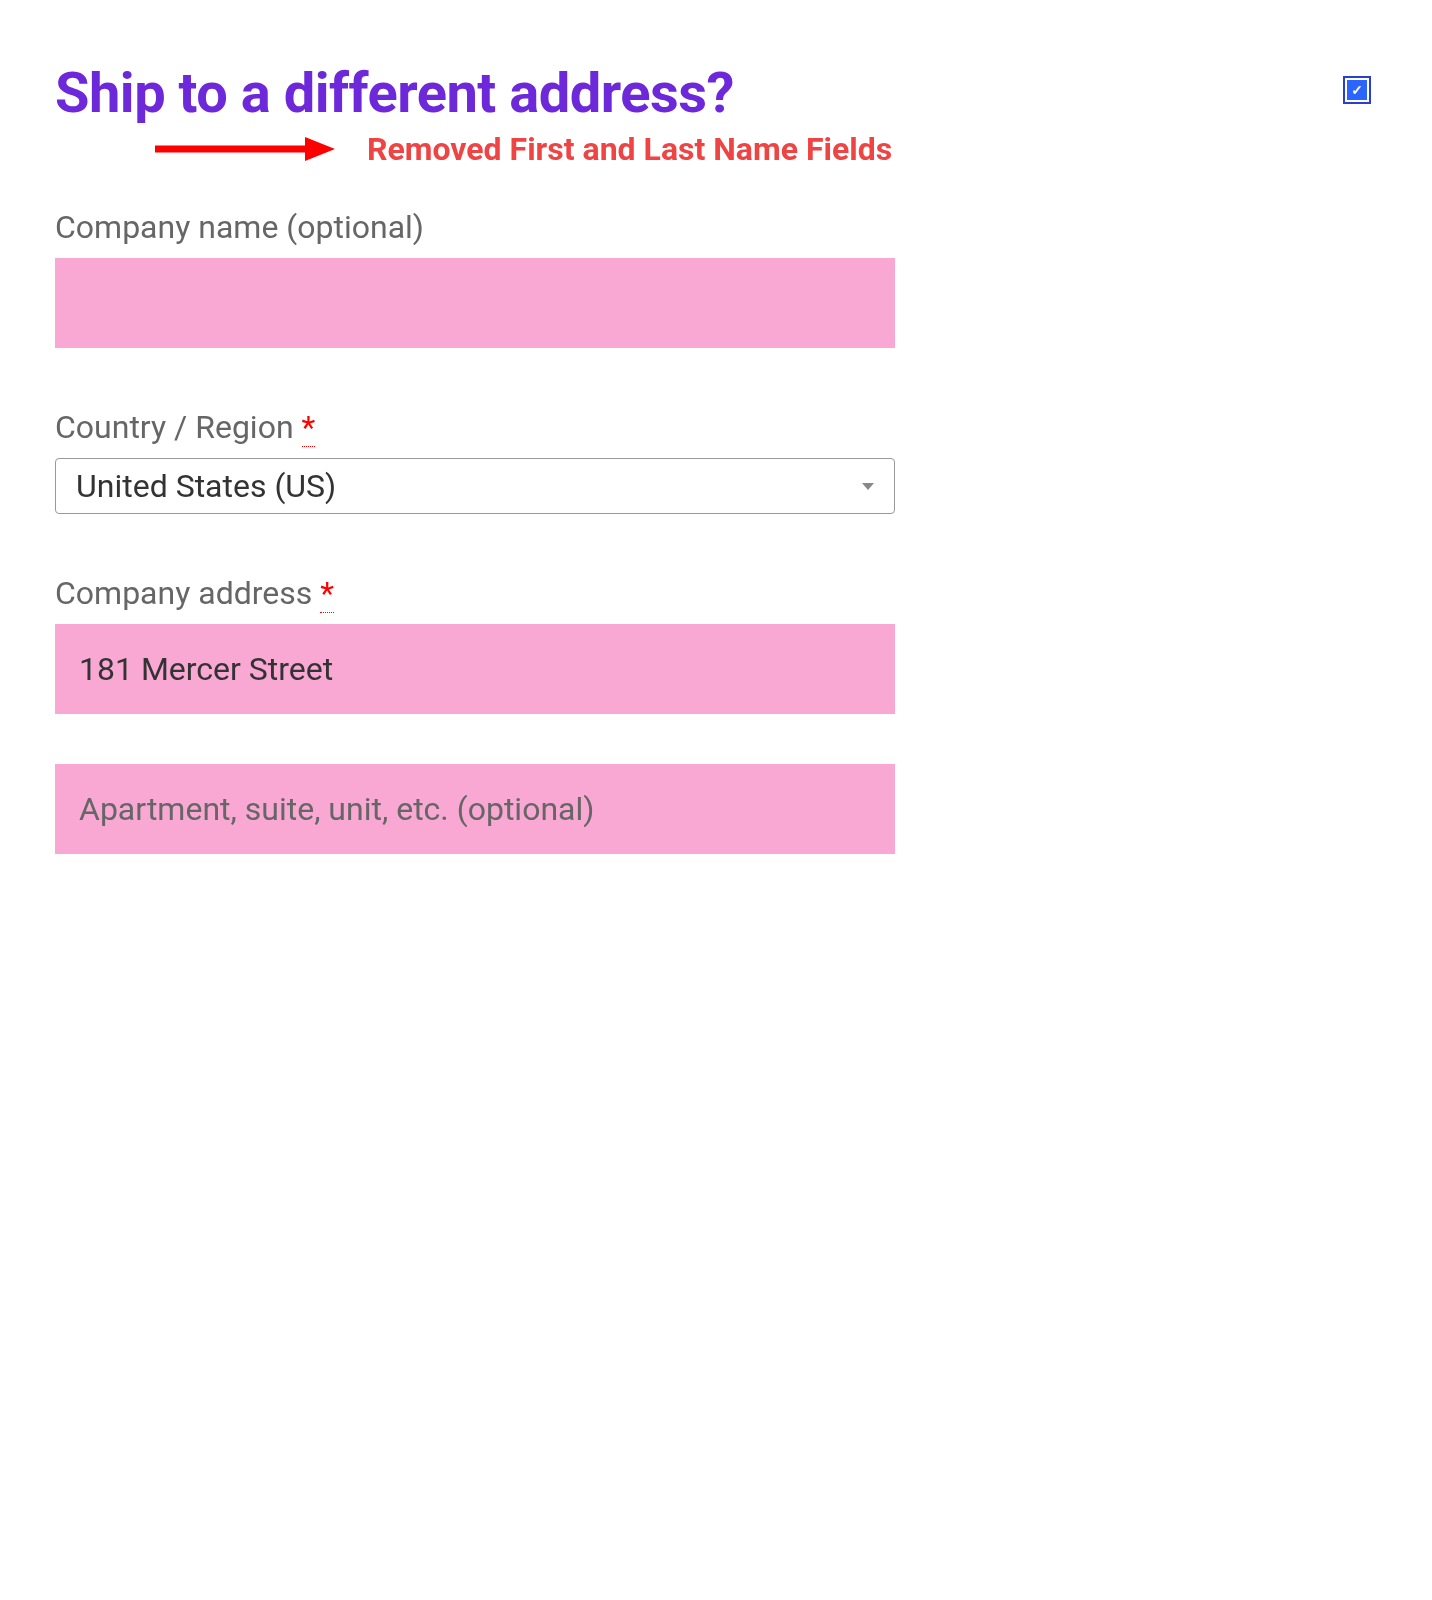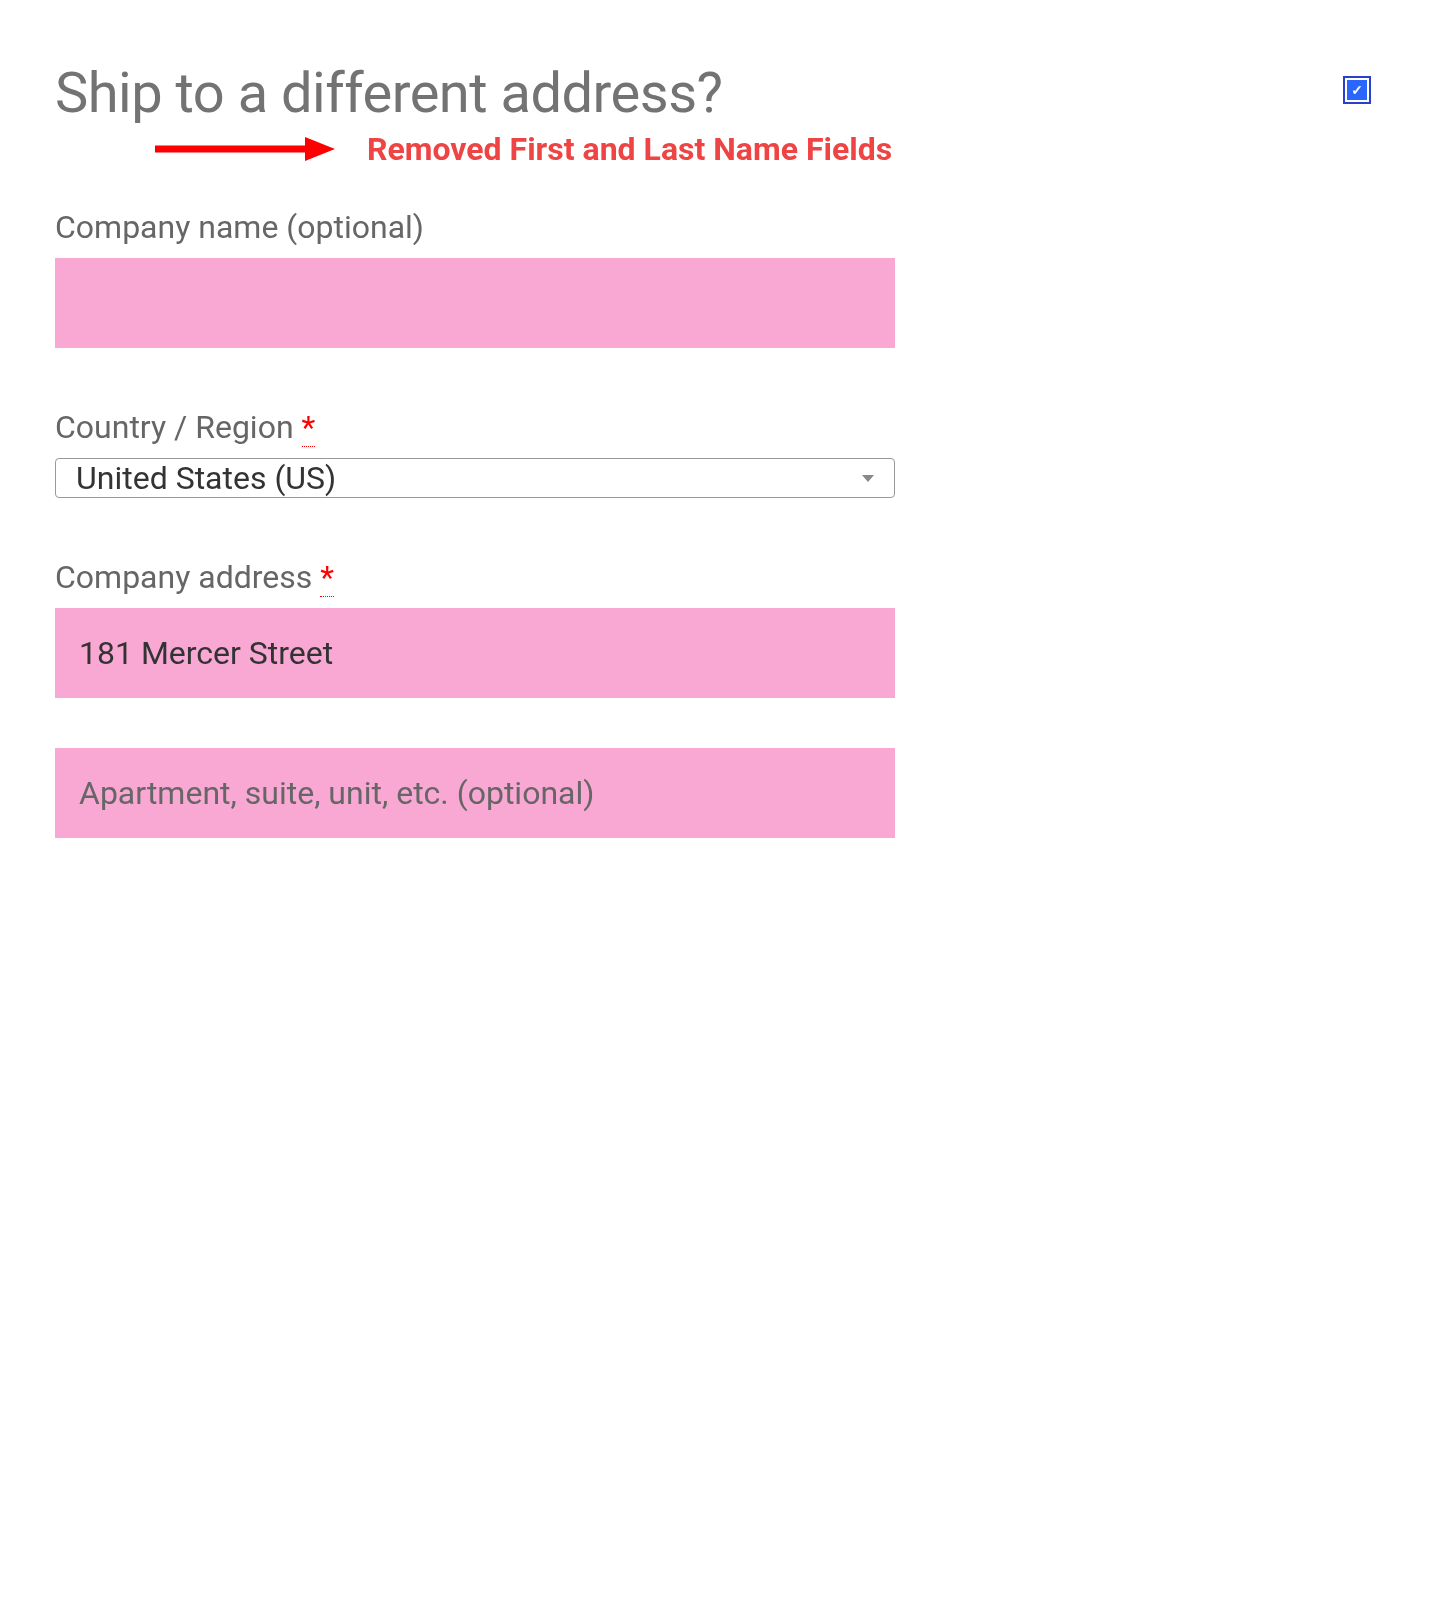--- a/index.html
+++ b/index.html
@@ -18,22 +18,22 @@
       width: 100%;
     }
     .header-row {
       display: flex;
       justify-content: space-between;
       align-items: flex-start;
       margin-bottom: 4px;
     }
     .heading {
       font-size: 56px;
-      font-weight: 400;
-      color: #737373;
+      font-weight: 700;
+      color: #6d28d9;
       letter-spacing: -0.5px;
     }
     .checkbox-wrap {
       margin-top: 16px;
       margin-right: 6px;
     }
     .checkbox {
       width: 28px;
       height: 28px;
       border: 2px solid #2b3fcf;
@@ -95,21 +95,21 @@
       color: #333333;
       padding: 0 24px;
       font-family: inherit;
     }
     .text-input::placeholder {
       color: #666666;
     }
     .select-wrap {
       position: relative;
       width: 100%;
-      height: 40px;
+      height: 56px;
       border: 1px solid #999999;
       border-radius: 4px;
       background: #ffffff;
       display: flex;
       align-items: center;
       padding: 0 20px;
       cursor: pointer;
     }
     .select-value {
       font-size: 32px;

